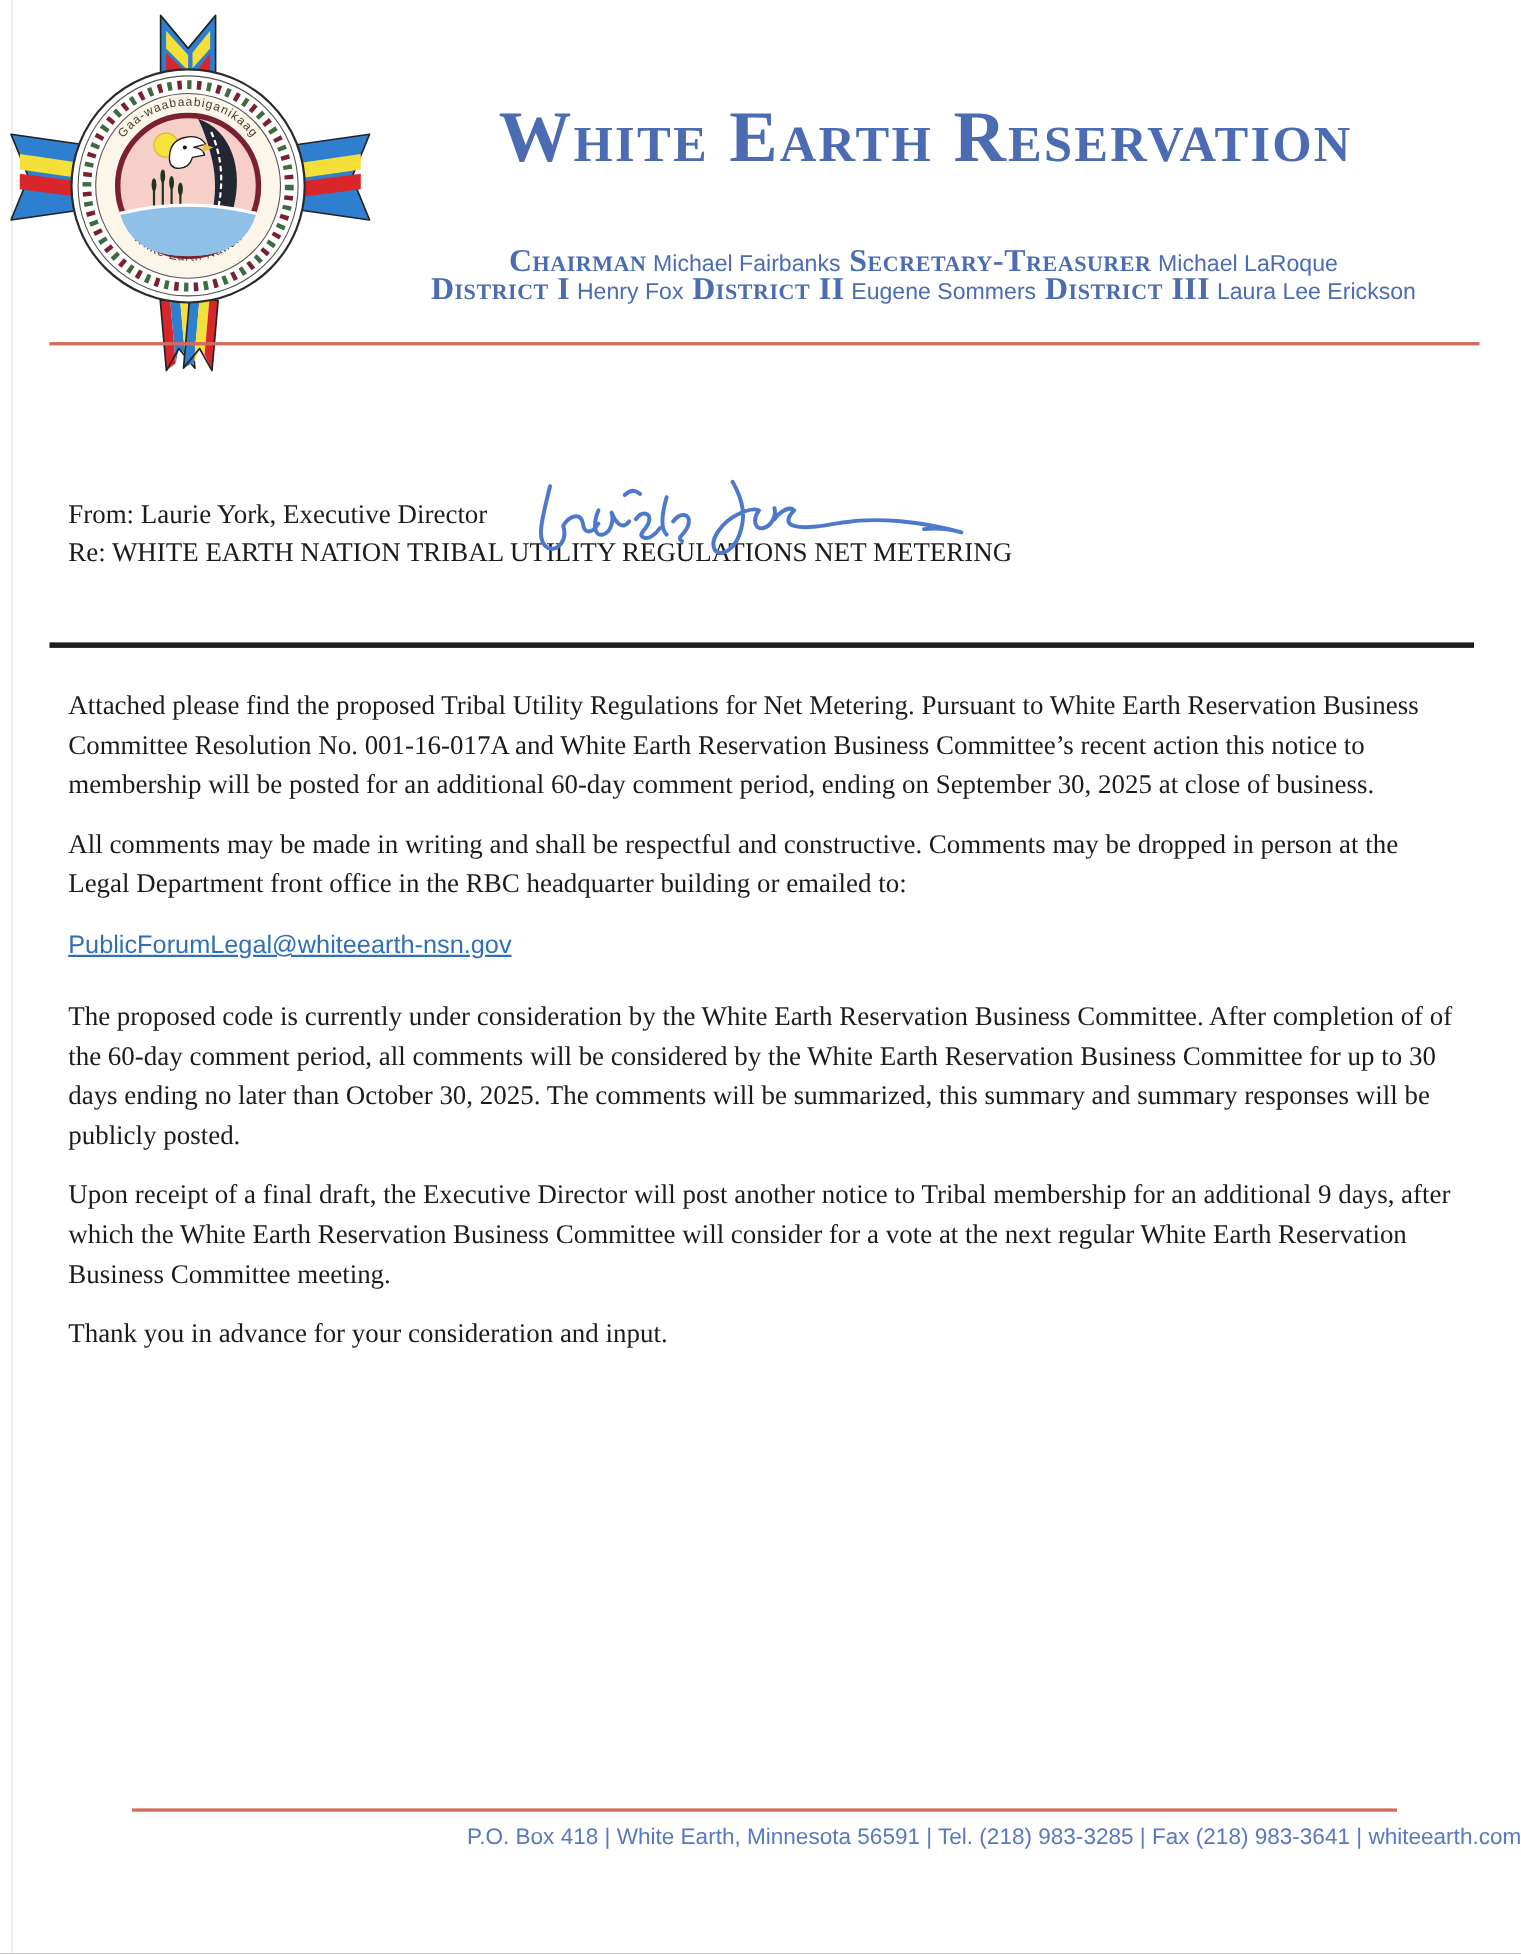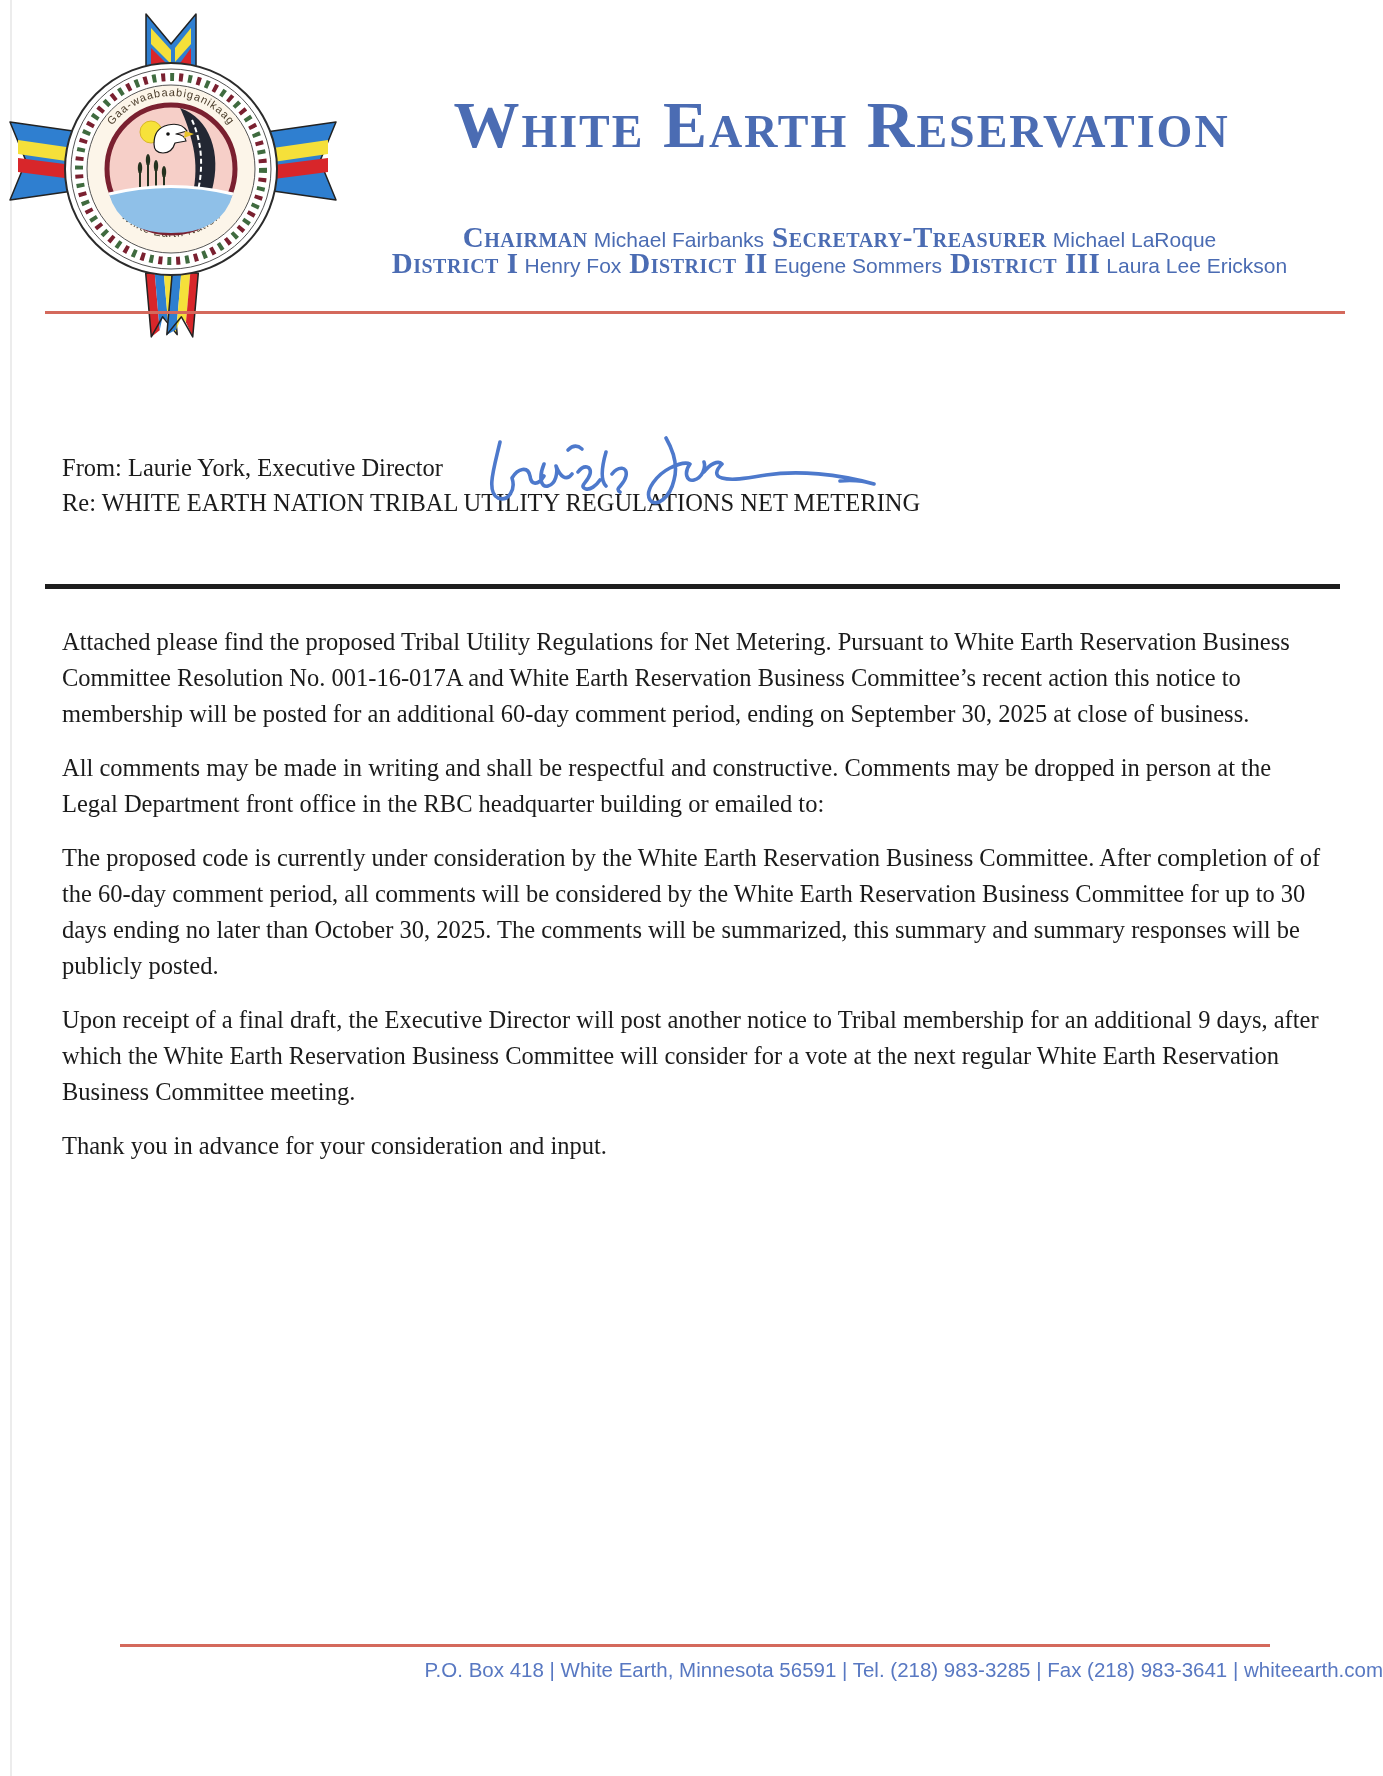--- a/index.html
+++ b/index.html
@@ -166,20 +166,21 @@
       <path d="M90,22 q 7,-7 14,-1"></path>
       <path d="M188,10 C196,24 200,38 196,52 C192,70 178,80 172,72 C166,62 180,46 192,40 C200,36 208,34 212,36 C206,44 208,54 216,52 C224,50 228,40 226,34 M226,44 C232,36 240,32 244,36 C238,42 236,48 244,50 C254,53 270,50 288,47 C320,42 360,46 396,56 C386,53 372,52 362,53"></path>
     </g>
   </svg>
 
   <div class="rule-black"></div>
 
   <div class="body-text">
     <p>Attached please find the proposed Tribal Utility Regulations for Net Metering. Pursuant to White Earth Reservation Business Committee Resolution No. 001-16-017A and White Earth Reservation Business Committee’s recent action this notice to membership will be posted for an additional 60-day comment period, ending on September 30, 2025 at close of business.</p>
     <p>All comments may be made in writing and shall be respectful and constructive. Comments may be dropped in person at the Legal Department front office in the RBC headquarter building or emailed to:</p>
+    <p class="link-line"><a class="email" href="#">PublicForumLegal@whiteearth-nsn.gov</a></p>
     <p>The proposed code is currently under consideration by the White Earth Reservation Business Committee. After completion of of the 60-day comment period, all comments will be considered by the White Earth Reservation Business Committee for up to 30 days ending no later than October 30, 2025. The comments will be summarized, this summary and summary responses will be publicly posted.</p>
     <p>Upon receipt of a final draft, the Executive Director will post another notice to Tribal membership for an additional 9 days, after which the White Earth Reservation Business Committee will consider for a vote at the next regular White Earth Reservation Business Committee meeting.</p>
     <p>Thank you in advance for your consideration and input.</p>
   </div>
 
   <div class="footer-rule"></div>
   <div class="footer-text">P.O. Box 418 | White Earth, Minnesota 56591 | Tel. (218) 983-3285 | Fax (218) 983-3641 | whiteearth.com</div>
 </div>
 
 </body></html>

